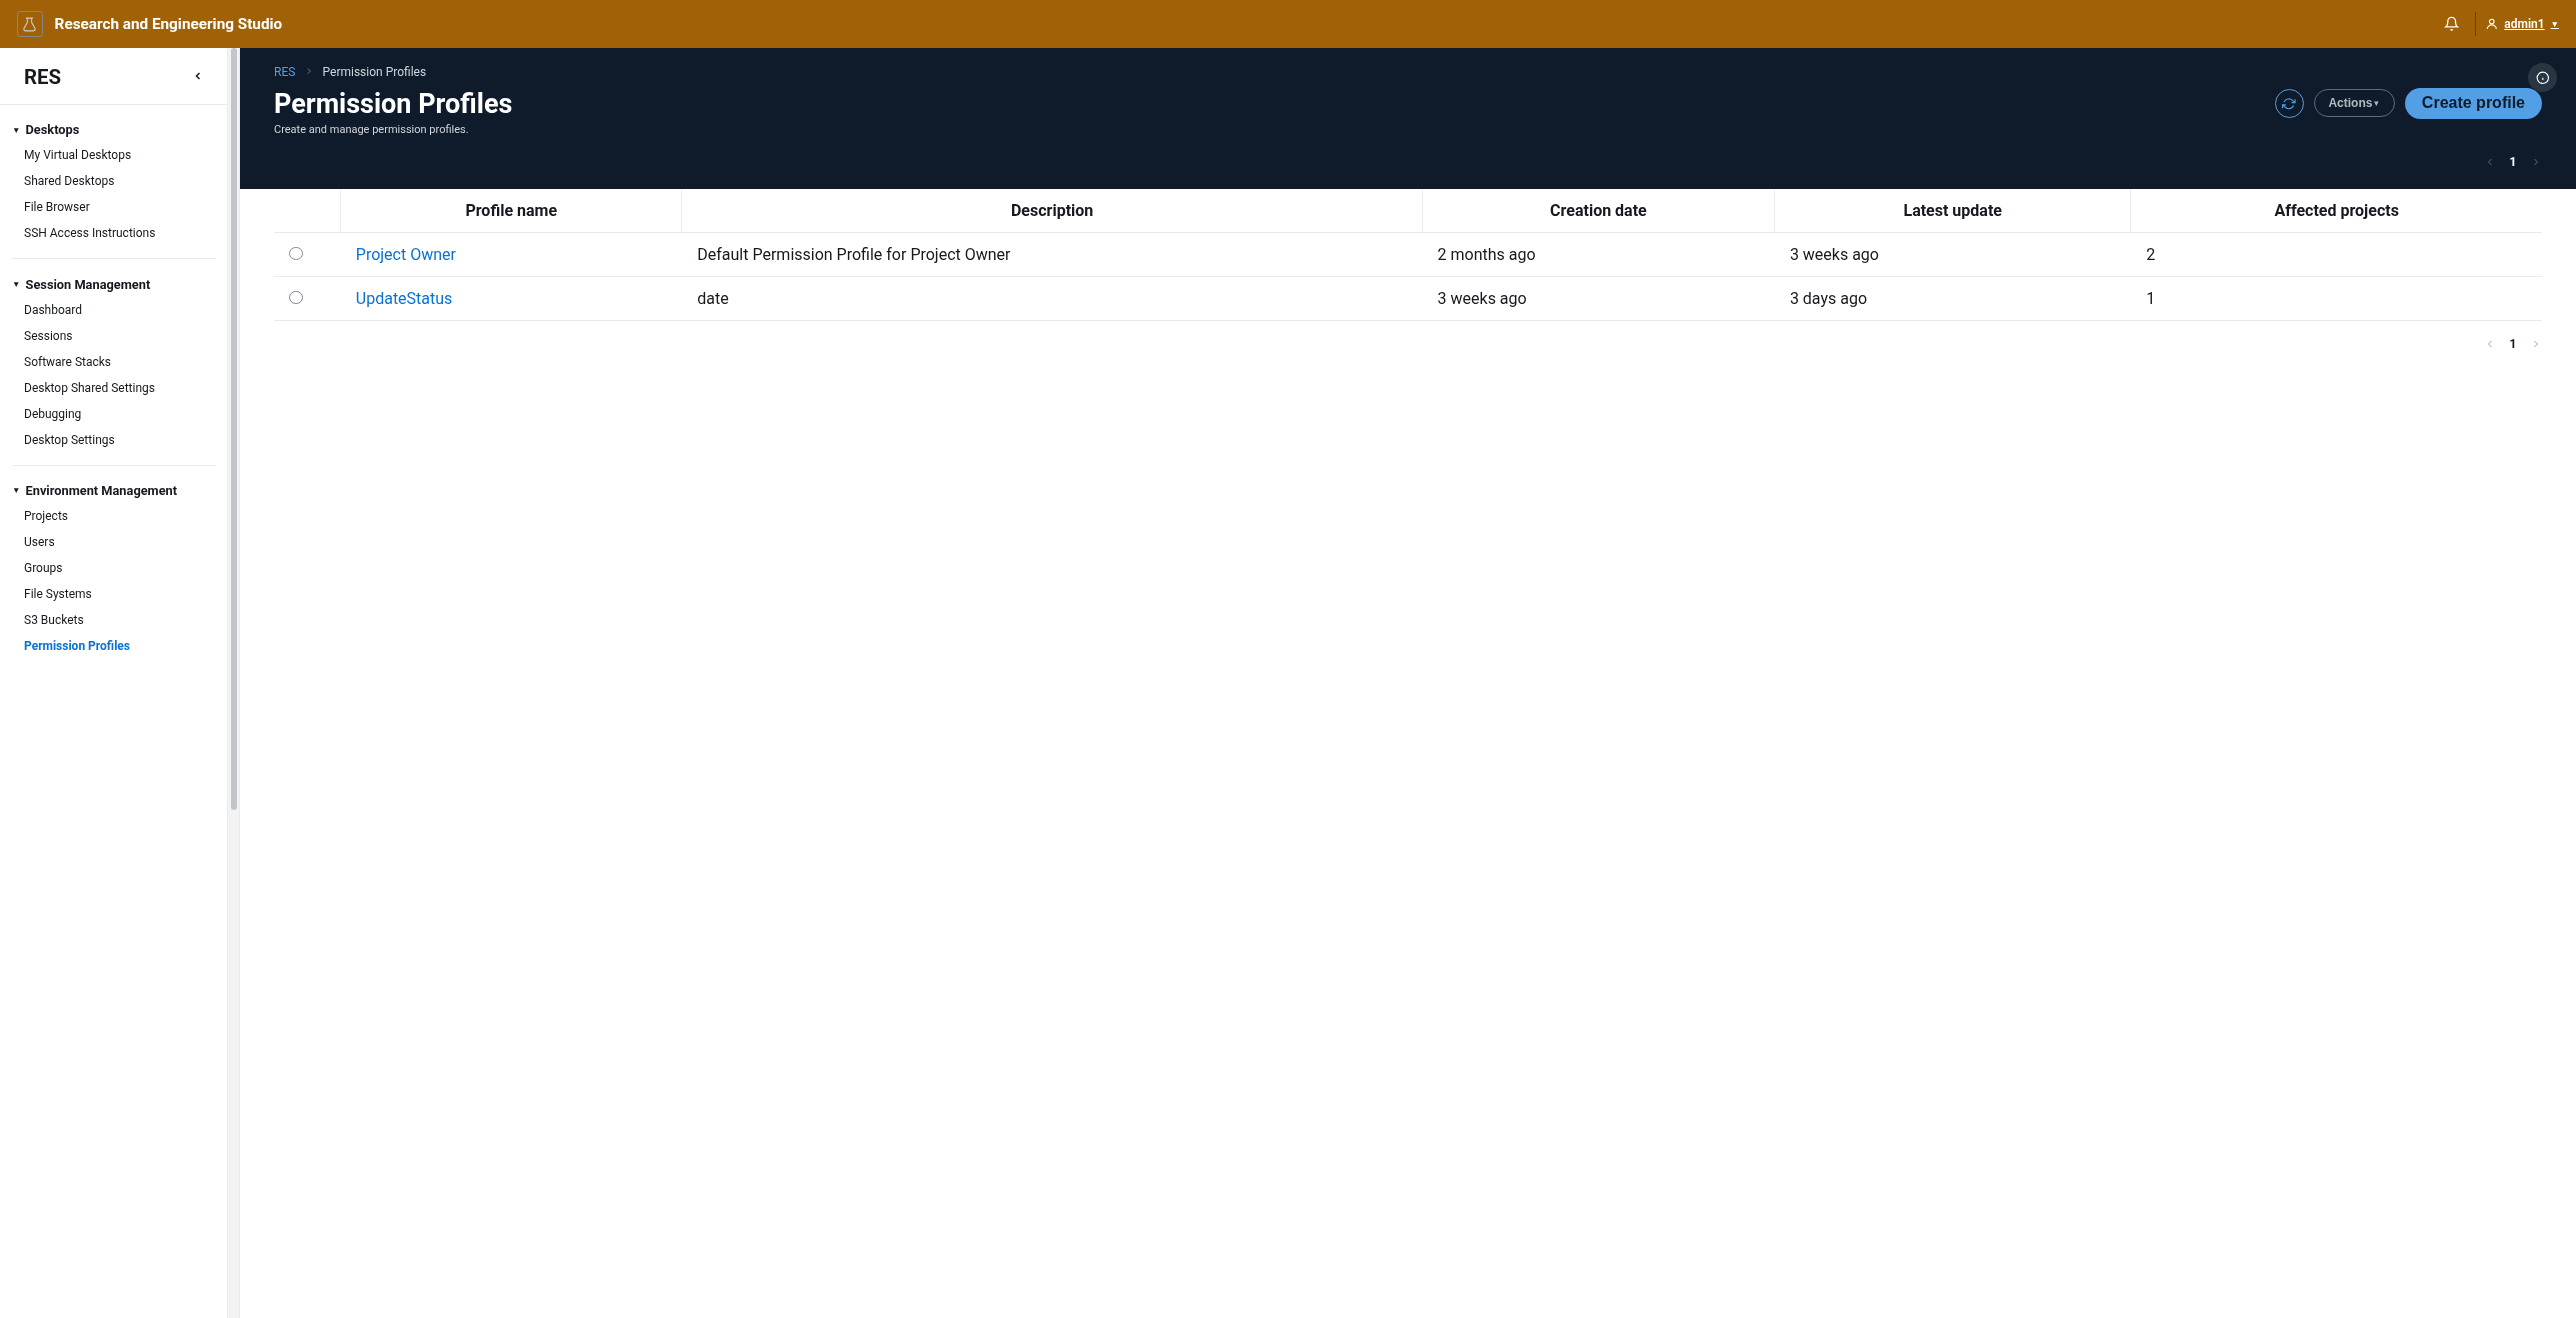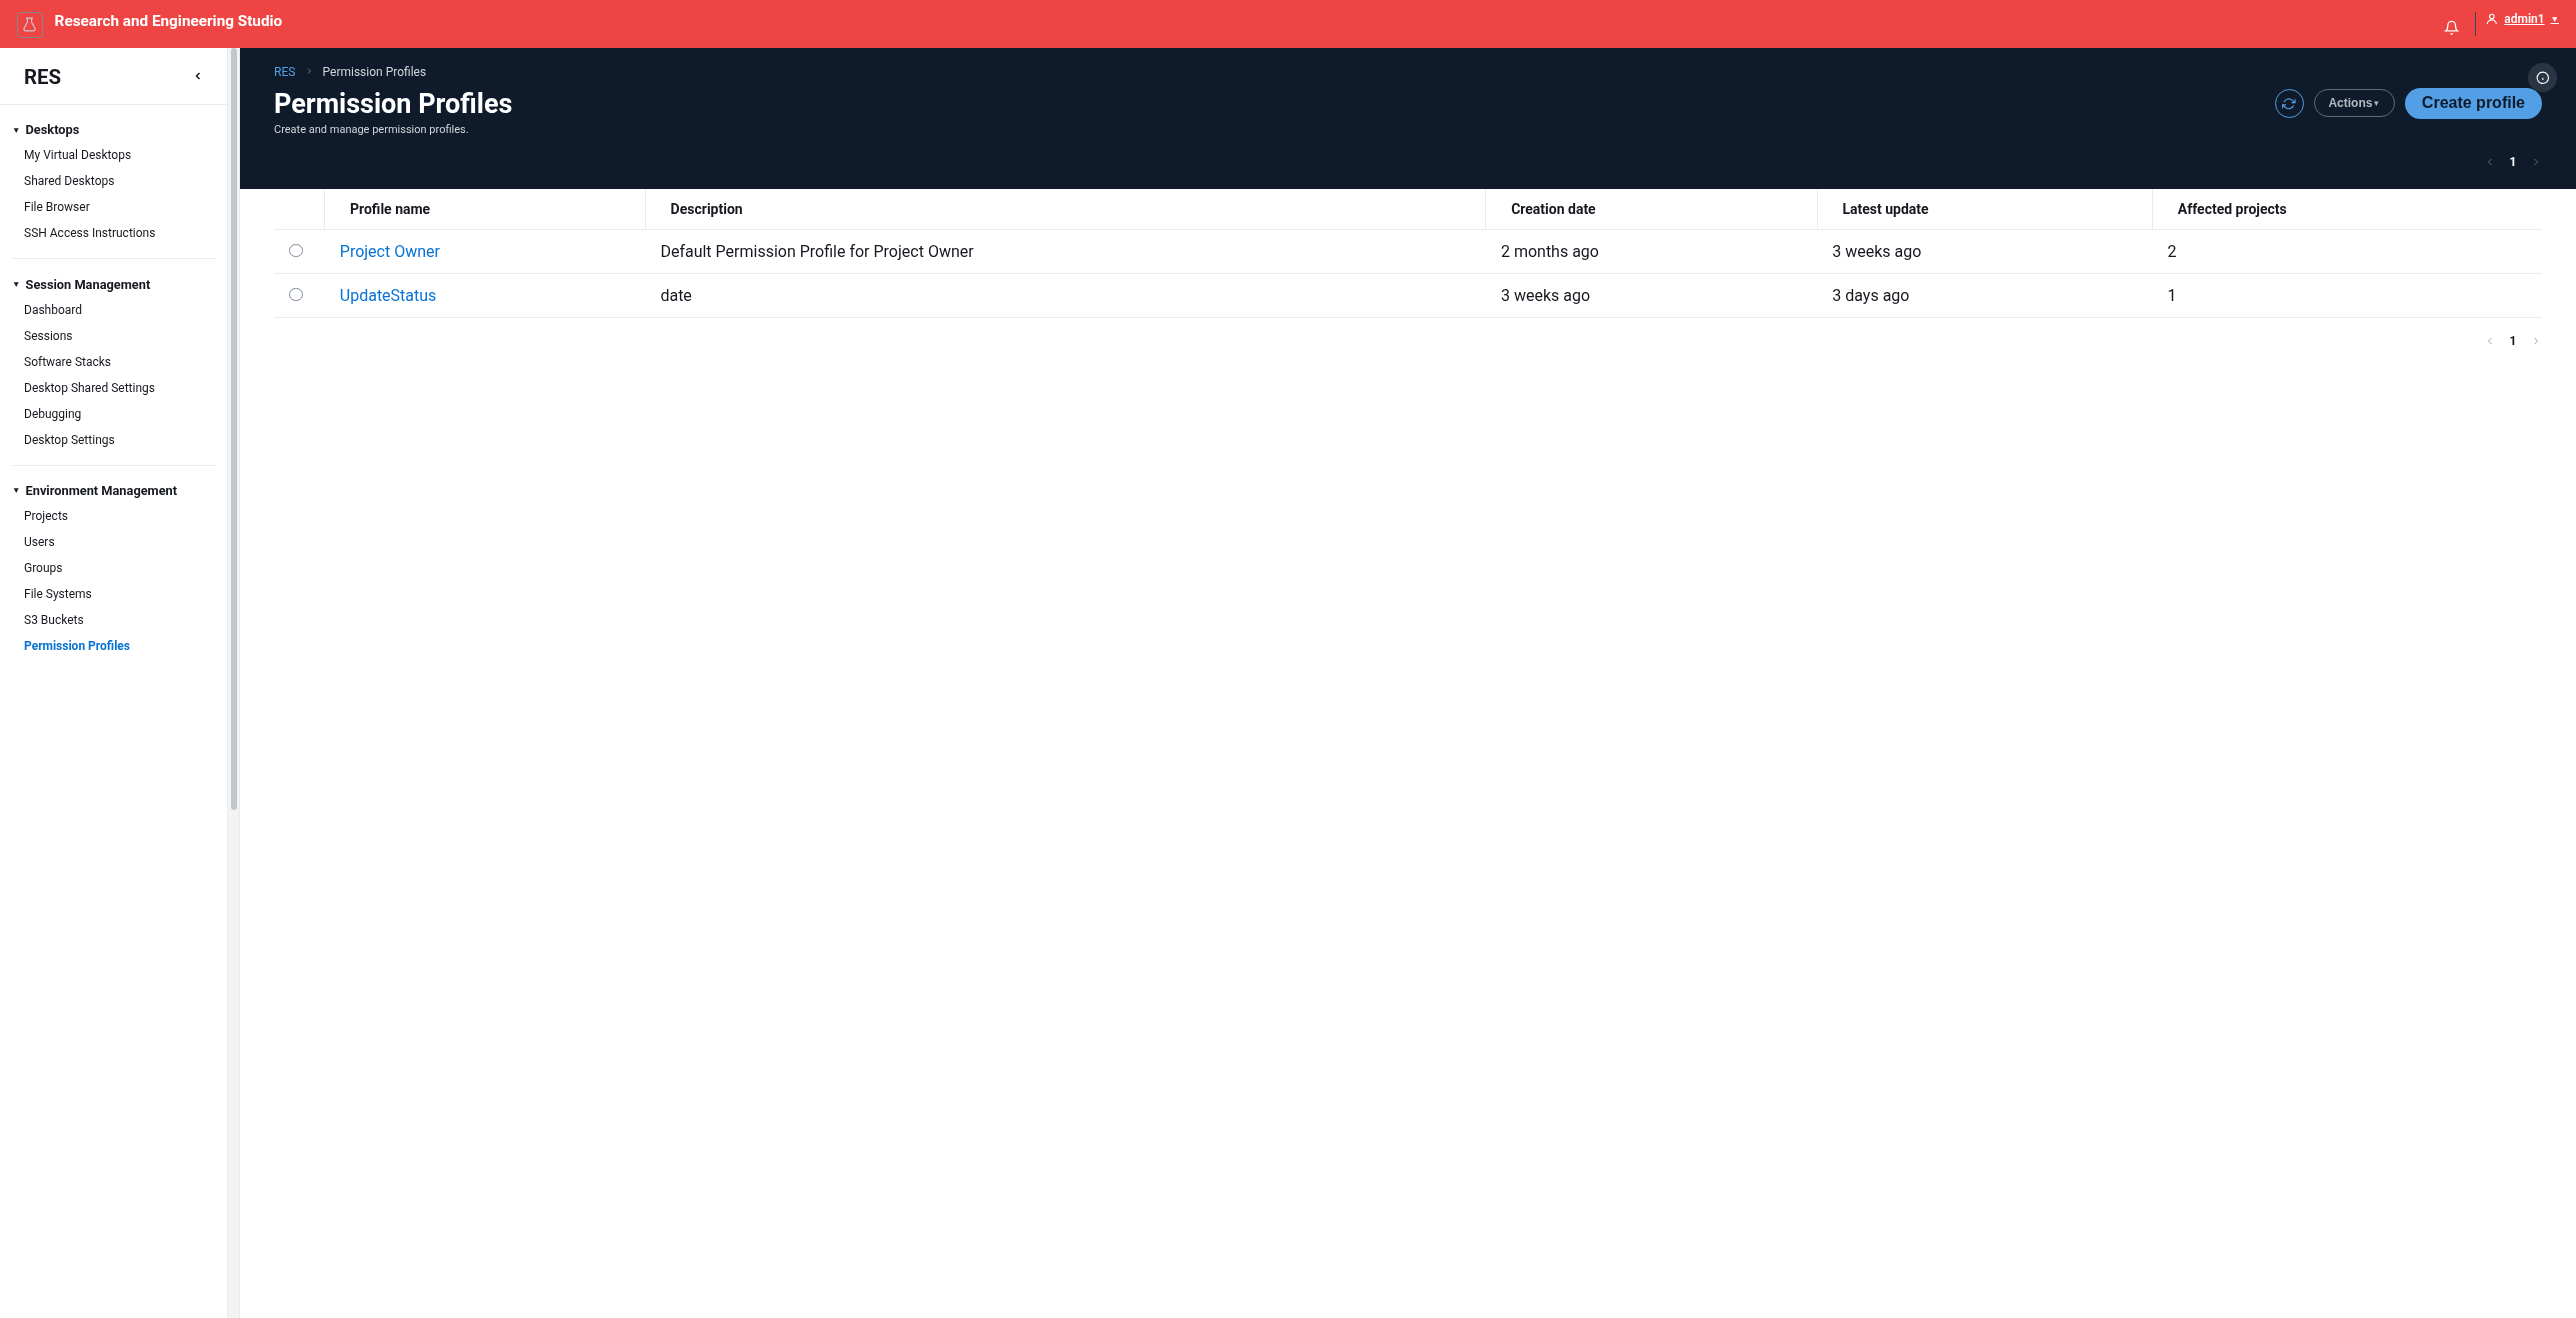--- a/index.html
+++ b/index.html
@@ -1,18 +1,18 @@
 <!DOCTYPE html>
 <html style="font-size:13.6px"><head>
 <meta charset="utf-8">
 <style>
 * { box-sizing: border-box; margin: 0; padding: 0; }
 body { font-family: -apple-system, BlinkMacSystemFont, "Segoe UI", Roboto, sans-serif; background: #fff; color: #16191f; }
 
-.topbar { background: #ef4444; height: 48px; display: flex; align-items: flex-start; padding: 12px 17px; color: #fff; }
+.topbar { background: #a16207; height: 48px; display: flex; align-items: center; padding: 4px 17px; color: #fff; }
 .topbar .logo { width: 25.6px; height: 25.6px; border: 0.9px solid #888; border-radius: 3.4px; display: flex; align-items: center; justify-content: center; margin-right: 12px; }
 .topbar .logo svg { width: 17px; height: 17px; stroke: #ccc; fill: none; stroke-width: 1.5; }
 .topbar .title { font-weight: 700; font-size: 15.3px; }
 .topbar .spacer { flex: 1; }
 .topbar .icon-btn { width: 31px; height: 31px; display: flex; align-items: center; justify-content: center; cursor: pointer; }
 .topbar .divider { width: 0.9px; height: 24px; background: #3a4757; margin: 0 8.5px; }
 .topbar .user { display: flex; align-items: center; gap: 6px; cursor: pointer; font-weight: 600; font-size: 12px; text-decoration: underline; }
 .topbar svg { stroke: #fff; fill: none; stroke-width: 2; }
 
 .layout { display: flex; min-height: calc(100vh - 48px); }
@@ -47,21 +47,21 @@
 .btn-secondary .caret { font-size: 7.7px; }
 .btn-primary { background: #539fe5; color: #0f1b2a; border: none; padding: 6.8px 17px; border-radius: 17px; font-weight: 700; font-size: 16px; cursor: pointer; }
 .info-circle { position: absolute; top: 15.3px; right: 19px; width: 29px; height: 29px; border-radius: 50%; background: #2a3544; display: flex; align-items: center; justify-content: center; cursor: pointer; }
 .info-circle svg { stroke: #fff; fill: none; stroke-width: 2; }
 .pager-dark { display: flex; justify-content: flex-end; align-items: center; gap: 13.6px; margin-top: 19px; color: #b0b8c0; font-size: 12px; }
 .pager-dark .num { color: #fff; font-weight: 700; }
 .pager-dark svg { stroke: #5f6b7a; fill: none; stroke-width: 2; cursor: pointer; }
 
 .table-area { padding: 0 34px; }
 table { width: 100%; border-collapse: collapse; }
-th { text-align: left; padding: 12px 25px; font-size: 14px; font-weight: 700; border-bottom: 0.9px solid #e9ebed; border-right: 0.9px solid #e9ebed; }
+th { text-align: center; padding: 12px 33px; font-size: 16px; font-weight: 700; border-bottom: 0.9px solid #e9ebed; border-right: 0.9px solid #e9ebed; }
 th:first-child, th:last-child { border-right: none; }
 th.radio-col { width: 43px; border-right: 0.9px solid #e9ebed; }
 td { padding: 12px 15.3px; font-size: 16px; border-bottom: 0.9px solid #e9ebed; }
 td .radio { width: 13.6px; height: 13.6px; border: 1.7px solid #7d8998; border-radius: 50%; display: inline-block; cursor: pointer; }
 td .link { color: #0972d3; cursor: pointer; }
 .pager-light { display: flex; justify-content: flex-end; align-items: center; gap: 13.6px; padding: 15.3px 34px; font-size: 12px; }
 .pager-light .num { font-weight: 700; }
 .pager-light svg { stroke: #9ba7b6; fill: none; stroke-width: 2; cursor: pointer; }
 </style>
 </head>

